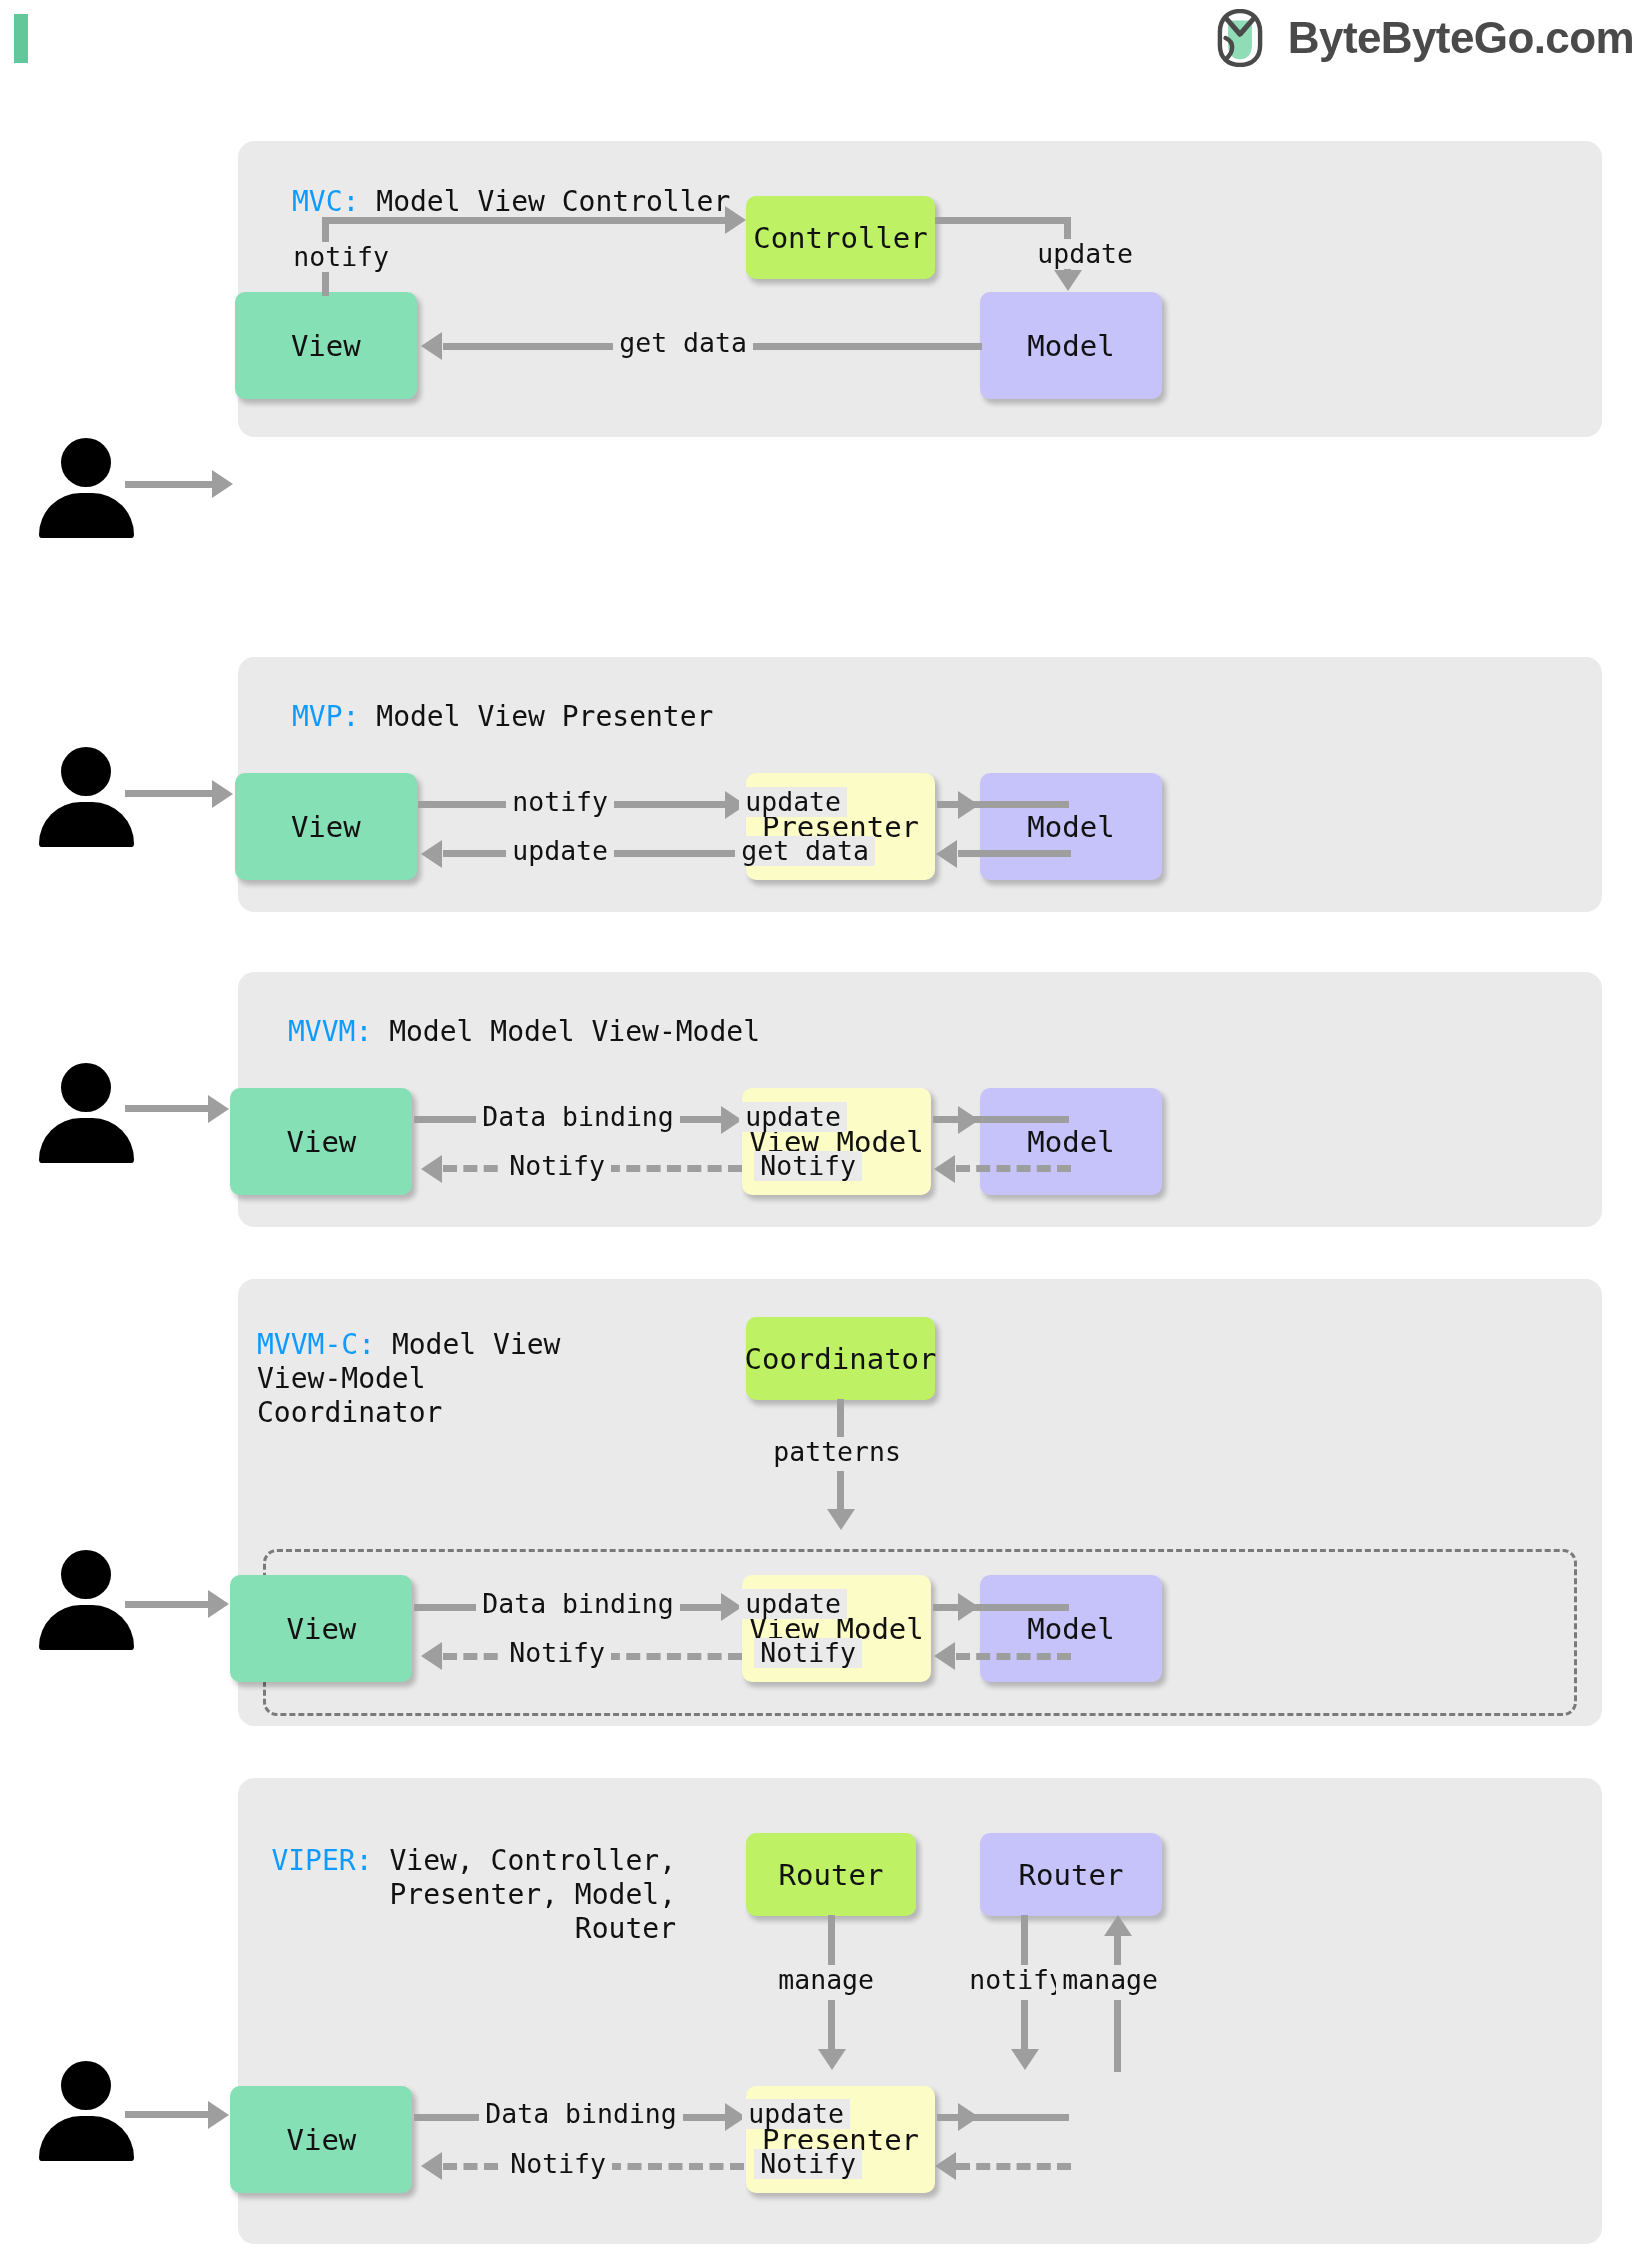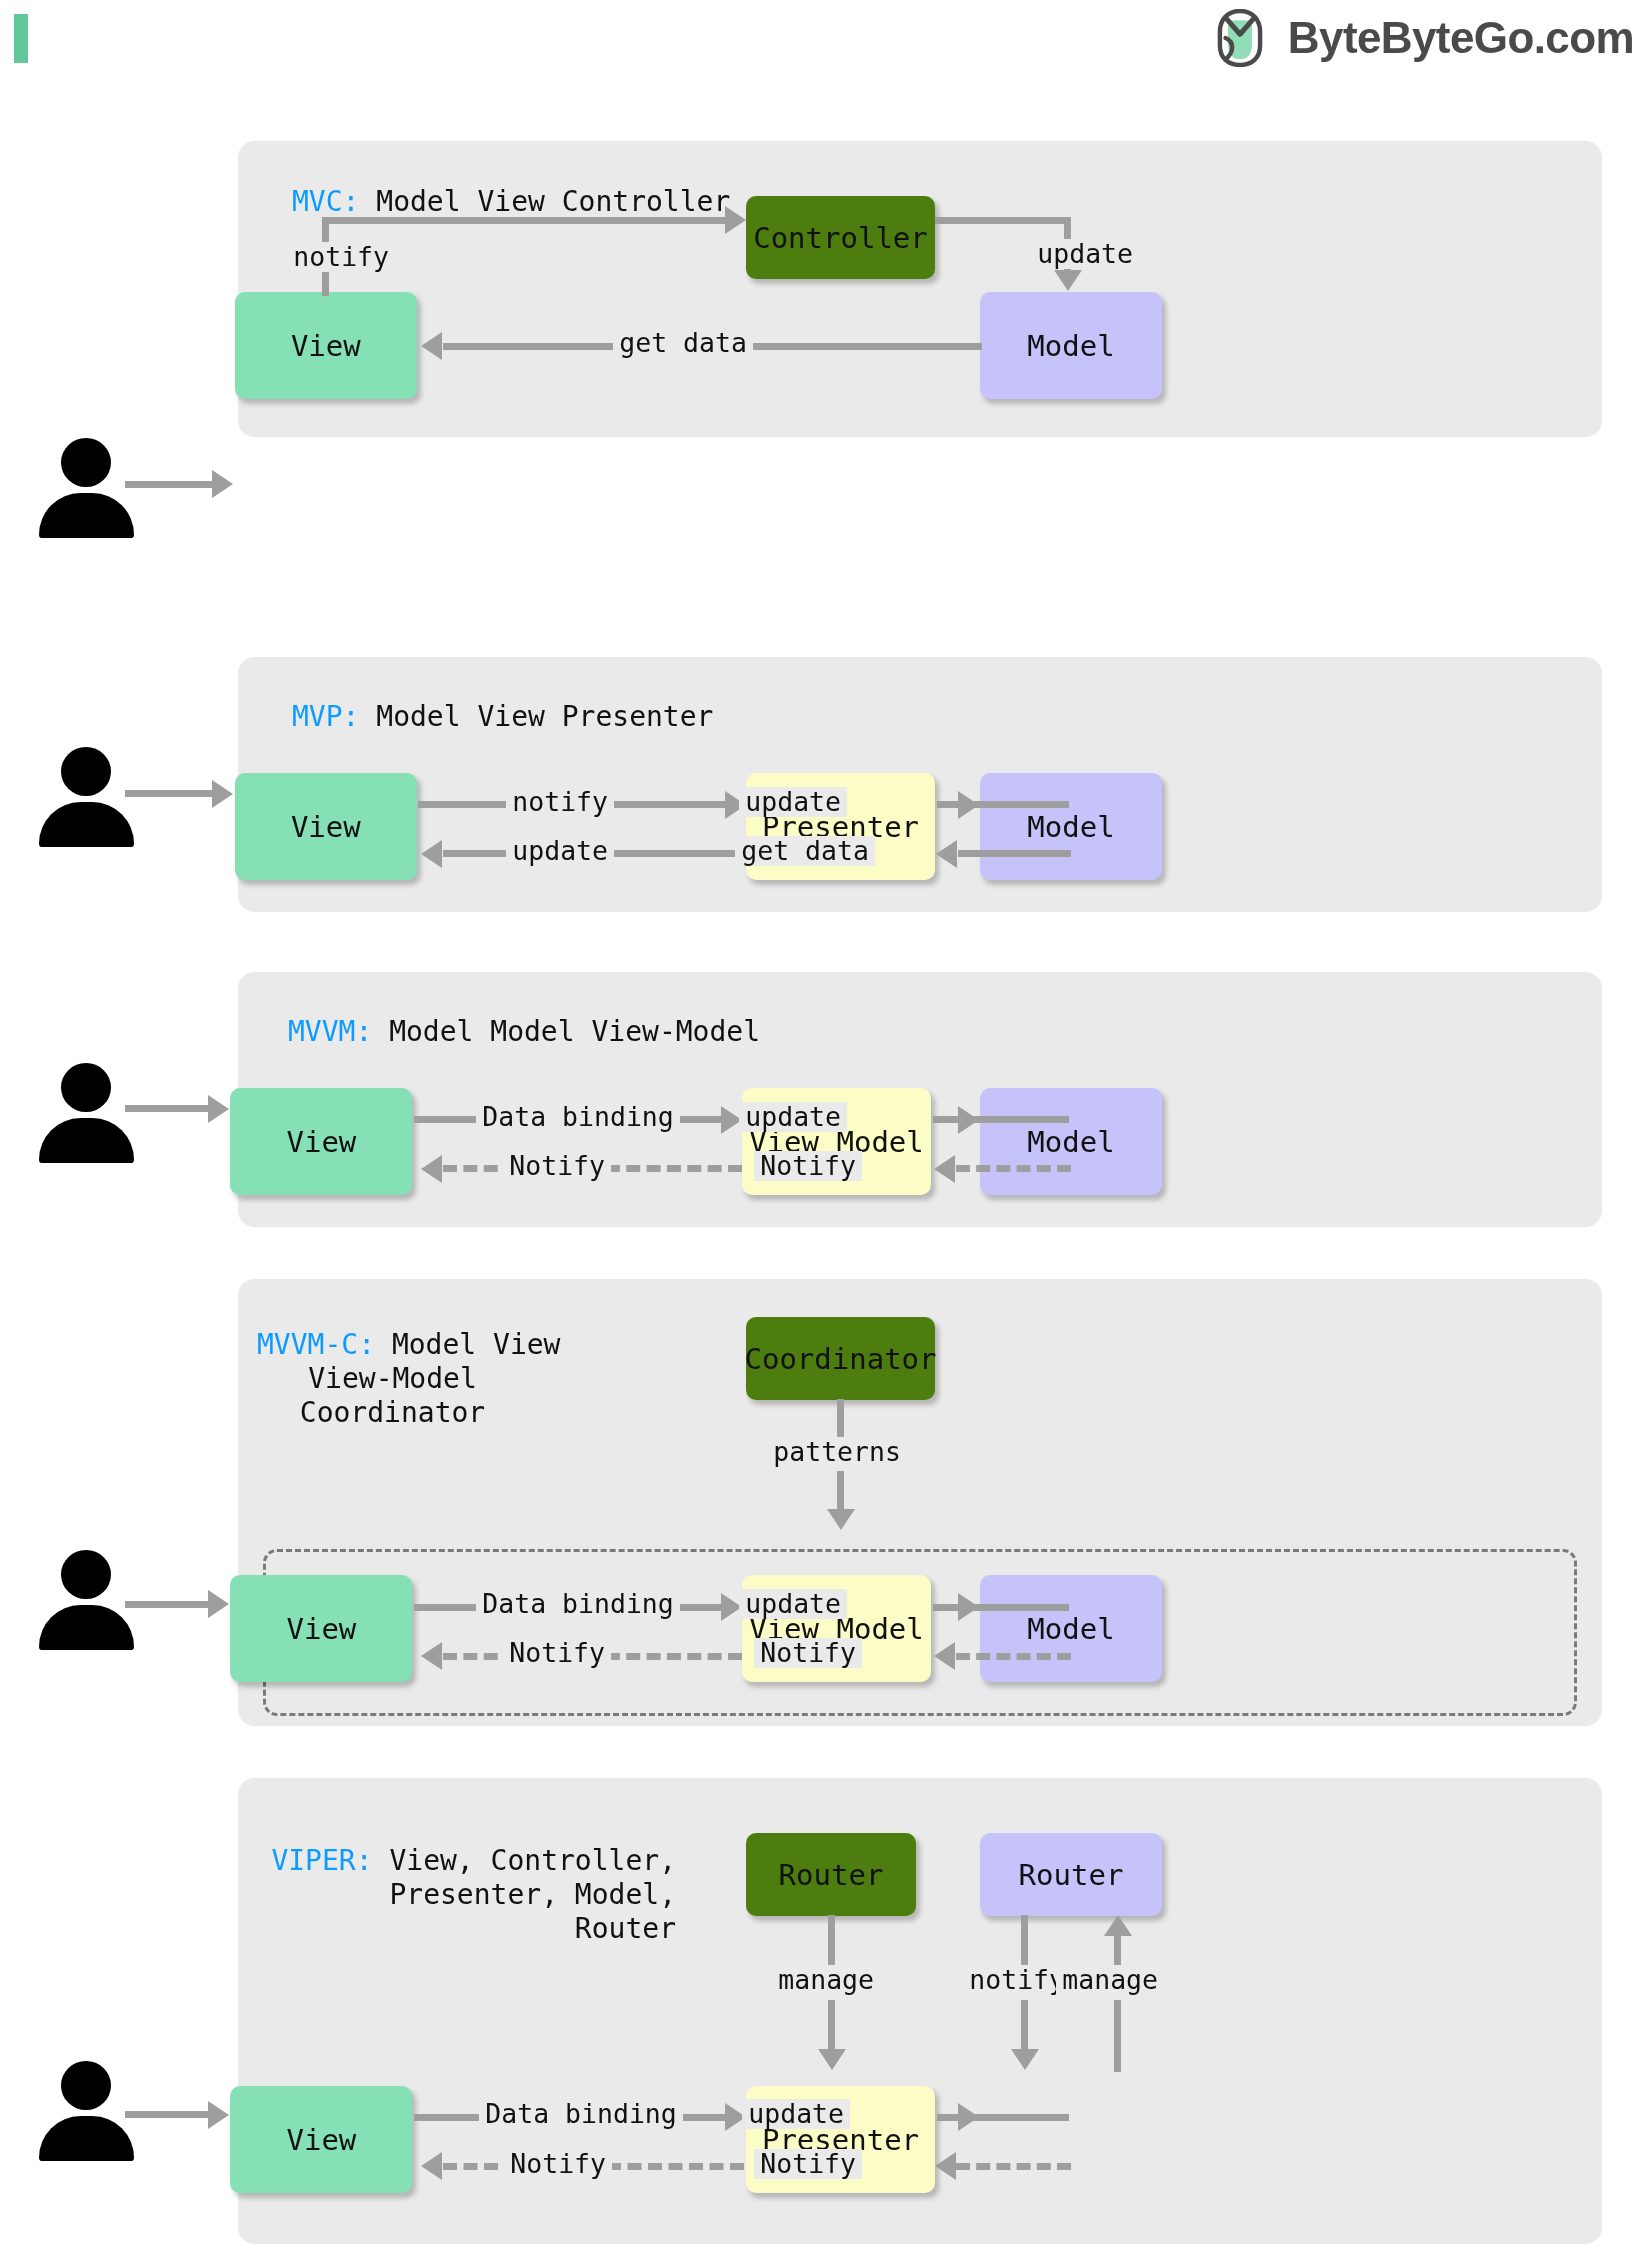--- a/index.html
+++ b/index.html
@@ -62,21 +62,21 @@
   .node {
     position: absolute;
     display: flex; align-items: center; justify-content: center;
     border-radius: 10px;
     font-size: 29px; color: #111;
     box-shadow: 3.8px 4.4px 5.7px rgba(0,0,0,0.22);
     white-space: nowrap;
   }
   .n-view  { background: #85e0b6; }
   .n-model { background: #c6c3fb; }
-  .n-ctrl  { background: #4d7c0f; }
+  .n-ctrl  { background: #bef264; }
   .n-yellow{ background: #fcfcc6; }
   .n-pink  { background: #ffb6fb; }
 
   
   .edge { position: absolute; background: #9e9e9e; }
   .h-line { height: 7px; }
   .v-line { width: 7px; }
   .dash-h {
     height: 0; border-top: 7px dashed #9e9e9e; background: none;
   }
@@ -220,21 +220,21 @@
   </div>
 
   <div class="person" style="left:39px; top:1063px;">
     <div class="head"></div>
     <div class="body"></div>
   </div>
   <div class="edge h-line" style="left:125px; top:1105px; width:83px;"></div>
   <div class="arrow ar-right" style="left:208px; top:1095px;"></div>
 
   <div class="panel" style="top:1279px; height:447px;">
-    <div class="panel-label" style="left:19px; top:49px; width:271px; text-align:center;"><span class="key">MVVM-C:</span> <span>Model View</span><br><span>View-Model</span><br><span>Coordinator</span></div>
+    <div class="panel-label" style="left:19px; top:49px; width:271px; text-align:left;"><span class="key">MVVM-C:</span> <span>Model View</span><br><span>View-Model</span><br><span>Coordinator</span></div>
 
     <div class="node n-ctrl" style="left:508px; top:38px; width:189px; height:83px;">
         <span>Coordinator</span>
       </div>
     <div class="edge v-line" style="left:599px; top:120px; height:52px;"></div>
     <div class="elabel" style="left:529px; top:158px;">patterns</div>
     <div class="edge v-line" style="left:599px; top:192px; height:43px;"></div>
     <div class="arrow ar-down" style="left:589px; top:230px;"></div>
 
     <div class="dashed-group" style="left:25px; top:270px; width:1314px; height:167px;"></div>

